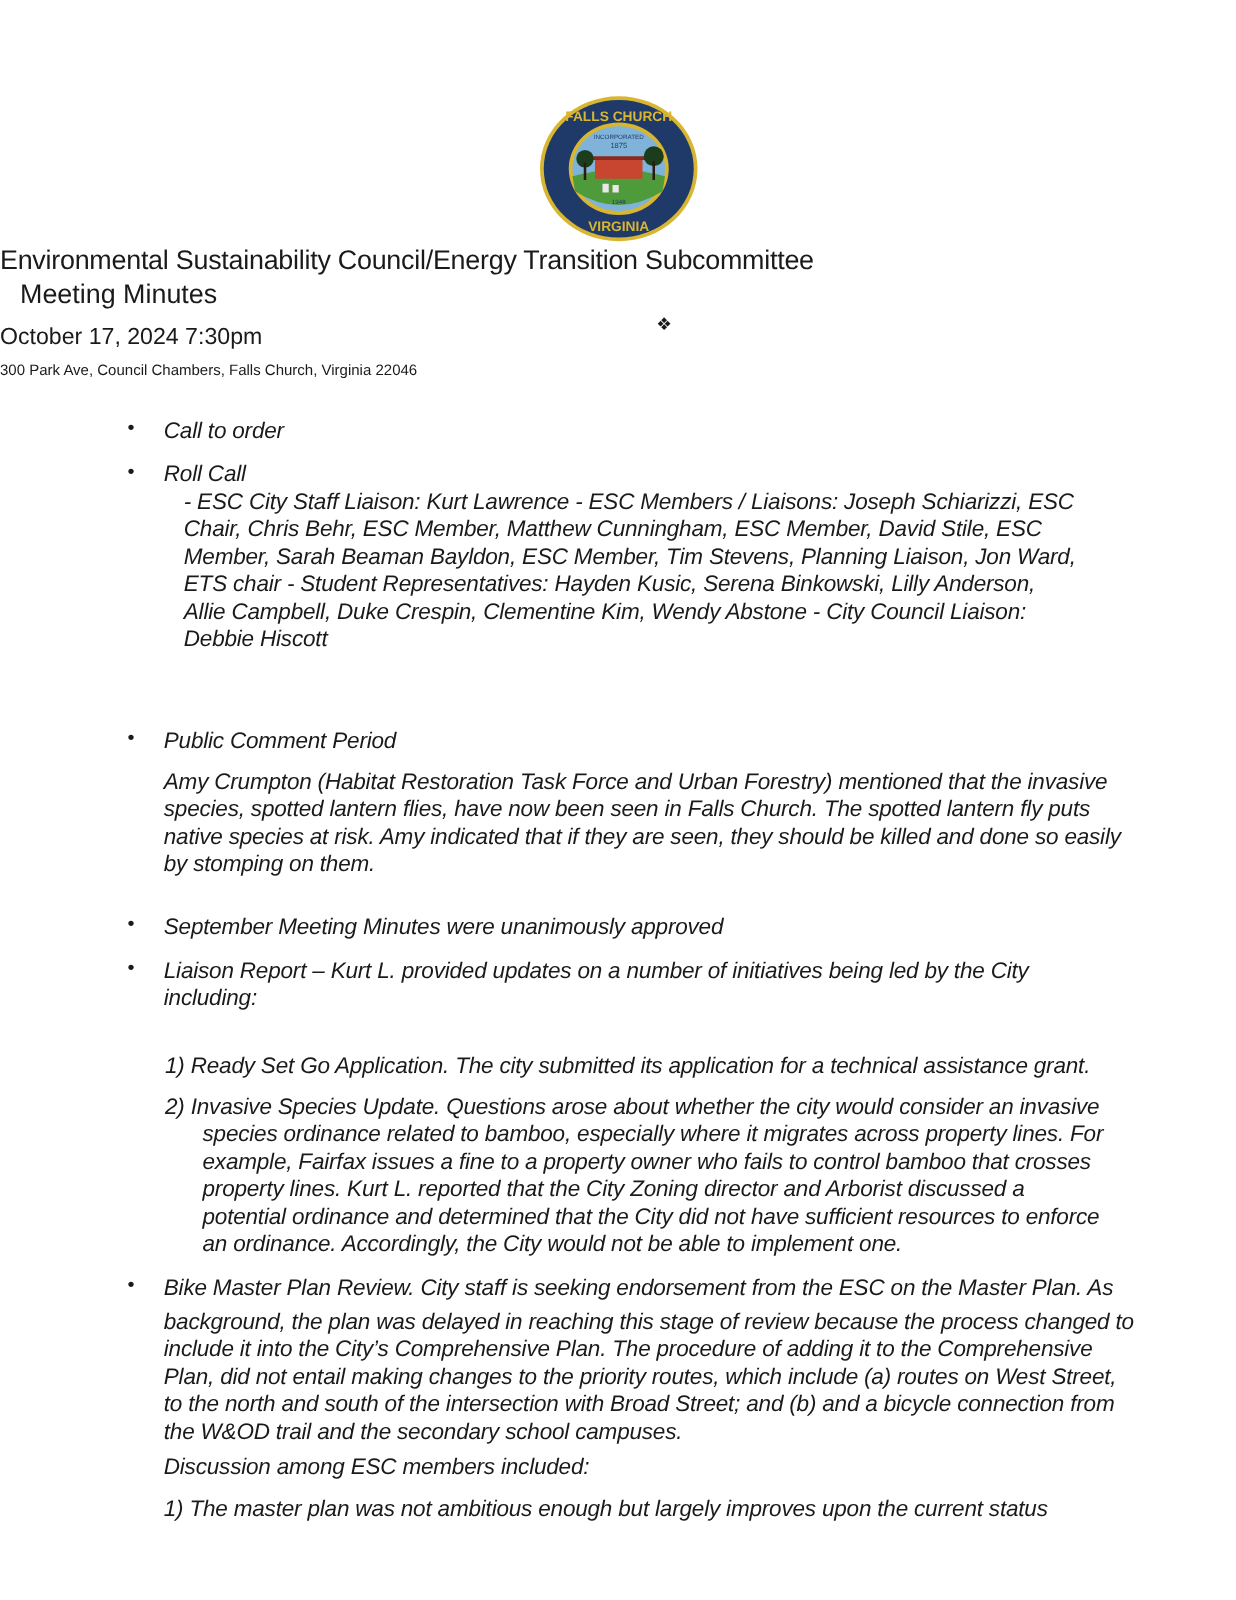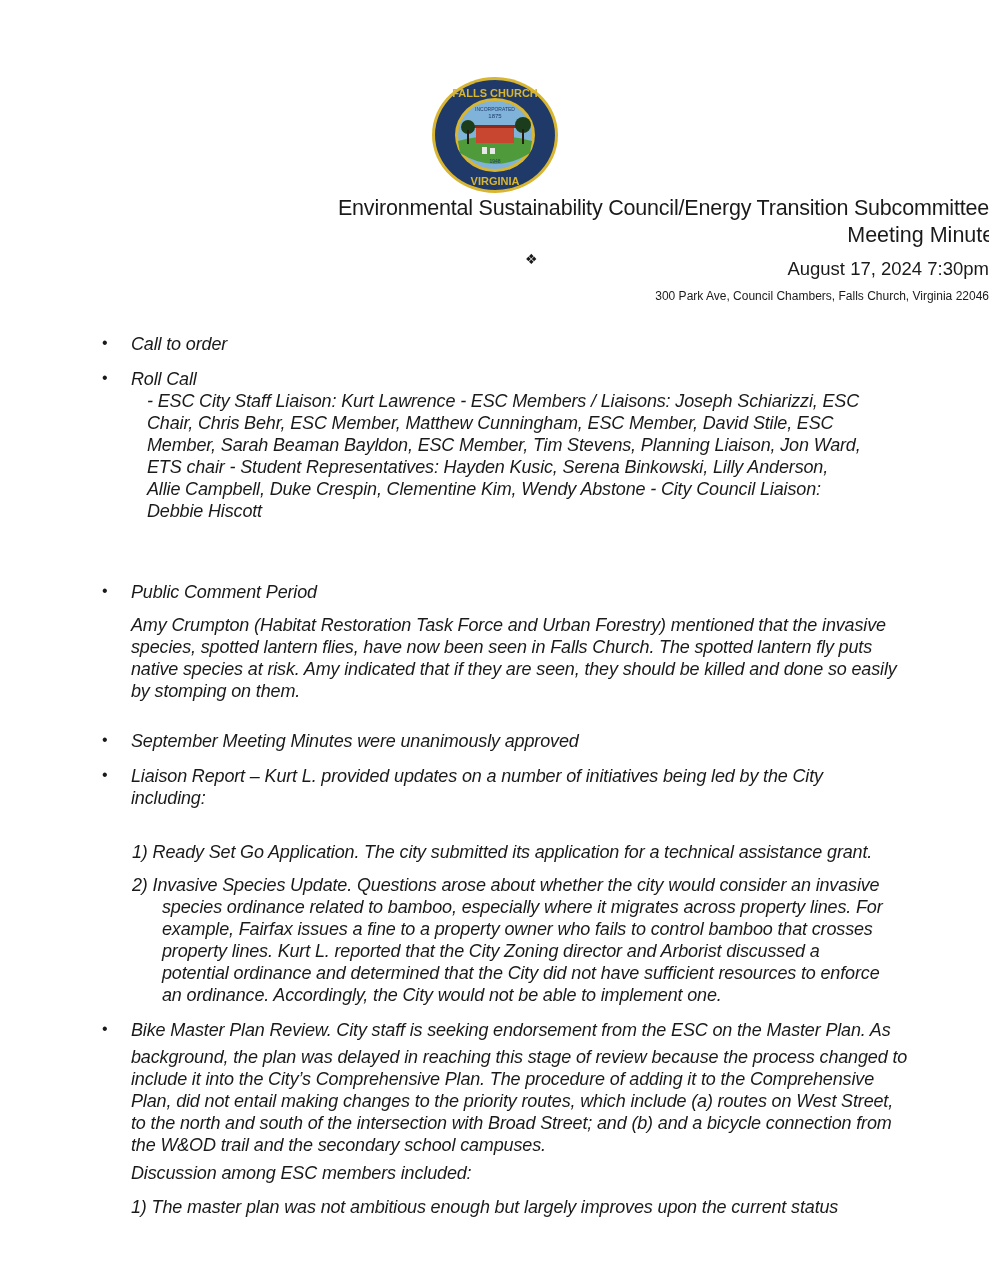--- a/index.html
+++ b/index.html
@@ -1,20 +1,20 @@
 <!DOCTYPE html>
 <html><head>
 <meta charset="utf-8">
 <style>
   html, body { margin: 0; padding: 0; background: #ffffff; }
   body { width: 989px; height: 1280px; overflow: hidden; position: relative;
          font-family: "Liberation Sans", sans-serif; color: #1a1a1a; }
   .page { position: absolute; left: 0; top: 0; width: 989px; height: 1228px; }
   .seal { position: absolute; left: 430px; top: 75px; width: 130px; height: 120px; }
-  .header-line { position: absolute; left: 0; width: 989px; text-align: right; }
+  .header-line { position: absolute; left: 0; width: 989px; text-align: left; }
   .title1 { top: 196px; font-size: 21.5px; letter-spacing: -0.2px; }
   .title2 { top: 223px; font-size: 21.5px; padding-left: 16px; }
   .date { top: 258px; font-size: 18.5px; }
   .address { top: 289px; font-size: 12px; }
   .anchor-glyph { position: absolute; left: 525px; top: 251px; font-size: 14px; }
   .bullet { position: absolute; left: 102px; font-size: 16px; }
   .txt { position: absolute; font-size: 18px; line-height: 22px; letter-spacing: -0.15px; font-style: italic; }
   .justify { text-align: justify; text-align-last: left; }
 </style>
 </head>
@@ -38,21 +38,21 @@
     <rect x="60" y="73" width="5" height="6" fill="#e8e8e8"></rect>
     <text x="65" y="22" text-anchor="middle" font-size="11" fill="#d9b632" font-family="Liberation Sans, sans-serif" font-weight="bold">FALLS CHURCH</text>
     <text x="65" y="110" text-anchor="middle" font-size="11" fill="#d9b632" font-family="Liberation Sans, sans-serif" font-weight="bold">VIRGINIA</text>
     <text x="65" y="36" text-anchor="middle" font-size="5" fill="#1f3a68" font-family="Liberation Sans, sans-serif">INCORPORATED</text>
     <text x="65" y="43" text-anchor="middle" font-size="6" fill="#1f3a68" font-family="Liberation Sans, sans-serif">1875</text>
     <text x="65" y="88" text-anchor="middle" font-size="5" fill="#1f3a68" font-family="Liberation Sans, sans-serif">1948</text>
   </svg>
 
   <div class="header-line title1">Environmental Sustainability Council/Energy Transition Subcommittee</div>
   <div class="header-line title2">Meeting Minutes</div>
-  <div class="header-line date">August 17, 2024 7:30pm</div>
+  <div class="header-line date">October 17, 2024 7:30pm</div>
   <div class="anchor-glyph">❖</div>
   <div class="header-line address">300 Park Ave, Council Chambers, Falls Church, Virginia 22046</div>
 
   <div class="bullet" style="top:334px">•</div>
   <div class="txt" style="left:131px; top:333px">Call to order</div>
 
   <div class="bullet" style="top:369px">•</div>
   <div class="txt" style="left:131px; top:368px">Roll Call</div>
   <div class="txt justify" style="left:147px; top:390px; width:763px">- ESC City Staff Liaison: Kurt Lawrence - ESC Members / Liaisons: Joseph Schiarizzi, ESC</div>
   <div class="txt justify" style="left:147px; top:412px; width:763px">Chair, Chris Behr, ESC Member, Matthew Cunningham, ESC Member, David Stile, ESC</div>

